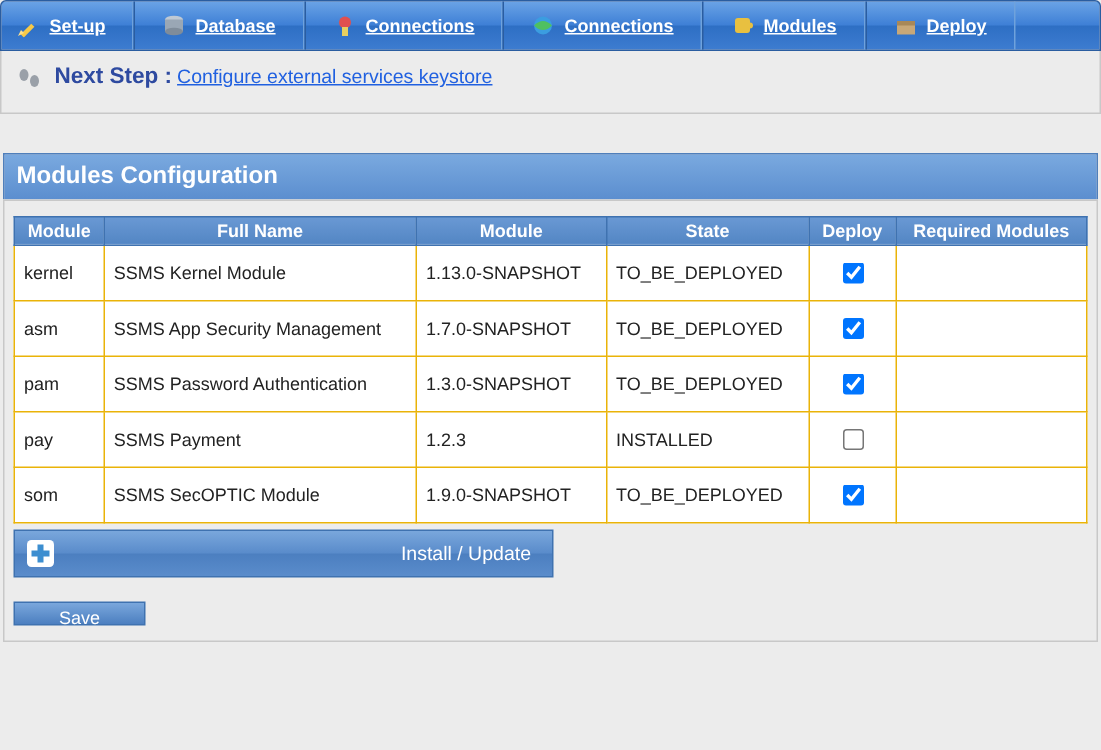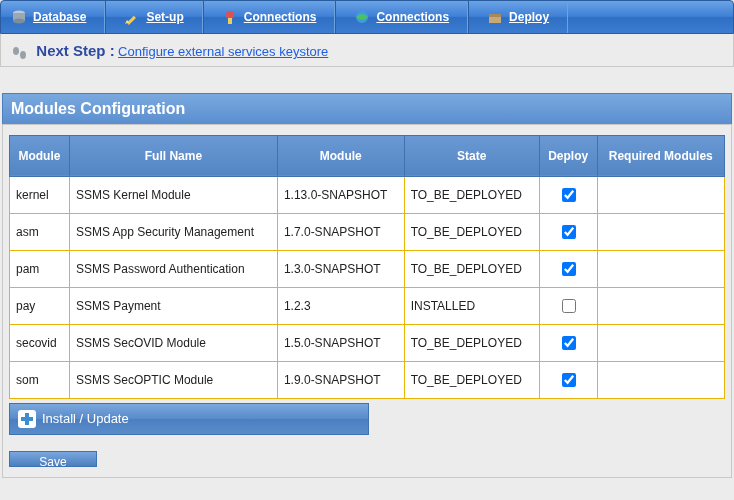--- a/index.html
+++ b/index.html
@@ -36,21 +36,21 @@
     text-decoration: underline;
     font-size: 12px;
   }
   .nav-item .icon { width: 16px; height: 16px; display: inline-block; }
 
   
   .nextstep-wrap {
     background: #ececec;
     border: 1px solid #c8c8c8;
     border-top: none;
-    padding: 8px 10px 4px 10px;
+    padding: 8px 10px 14px 10px;
   }
   .nextstep-wrap .ns-label {
     color: #2e4aa0;
     font-weight: bold;
     font-size: 15px;
   }
   .nextstep-wrap a.ns-link {
     color: #2060e0;
     text-decoration: underline;
     font-size: 13px;
@@ -80,21 +80,21 @@
   table.mods {
     width: 100%;
     border-collapse: collapse;
     background: #fff;
   }
   table.mods th {
     background: linear-gradient(to bottom, #6a99d4 0%, #5386c4 100%);
     color: #fff;
     font-weight: bold;
     font-size: 12px;
-    padding: 13px 6px;
+    padding: 2px 6px;
     border: 1px solid #3f72b0;
     text-align: center;
   }
   table.mods td {
     border: 1px solid #eab308;
     padding: 8px 6px;
     font-size: 12px;
     color: #222;
     vertical-align: middle;
   }
@@ -108,20 +108,21 @@
     gap: 6px;
     height: 32px;
     padding: 0 14px 0 8px;
     background: linear-gradient(to bottom, #7aa7dc 0%, #5a8ccb 48%, #4c7fc0 52%, #5a8ccb 100%);
     border: 1px solid #3f72b0;
     color: #fff;
     font-size: 13px;
     cursor: pointer;
     width: 360px;
     position: relative;
+    justify-content: space-between;
   }
   .install-btn .plus-icon {
     width: 18px; height: 18px; background: #fff; border-radius: 3px;
     display: inline-flex; align-items: center; justify-content: center;
   }
   .install-btn .plus-icon svg { display: block; }
 
   
   .save-btn {
     display: inline-block;
@@ -139,53 +140,62 @@
 
   input[type=checkbox] { width: 14px; height: 14px; }
 </style>
 </head>
 <body>
 
 <div class="navbar">
   <div class="nav-item">
     <span class="icon">
       <svg width="16" height="16">
+          <rect x="2" y="10" width="10" height="3" fill="#f7c948" transform="rotate(-45 7 11)"></rect>
+          <polygon points="1,15 3,11 5,13" fill="#ffe08a"></polygon>
+        </svg>
+    </span>
+    <span class="label">Set-up</span>
+  </div>
+  <div class="nav-item">
+    <span class="icon">
+      <svg width="16" height="16">
           <ellipse cx="8" cy="4" rx="6" ry="2.5" fill="#bfc9d4"></ellipse>
           <rect x="2" y="4" width="12" height="8" fill="#9aa7b5"></rect>
           <ellipse cx="8" cy="12" rx="6" ry="2.5" fill="#7f8c9a"></ellipse>
         </svg>
     </span>
     <span class="label">Database</span>
   </div>
   <div class="nav-item">
     <span class="icon">
       <svg width="16" height="16">
-          <rect x="2" y="10" width="10" height="3" fill="#f7c948" transform="rotate(-45 7 11)"></rect>
-          <polygon points="1,15 3,11 5,13" fill="#ffe08a"></polygon>
-        </svg>
-    </span>
-    <span class="label">Set-up</span>
-  </div>
-  <div class="nav-item">
-    <span class="icon">
-      <svg width="16" height="16">
           <circle cx="8" cy="6" r="4" fill="#e05050"></circle>
           <rect x="6" y="9" width="4" height="6" fill="#e8d060"></rect>
         </svg>
     </span>
     <span class="label">Connections</span>
   </div>
   <div class="nav-item">
     <span class="icon">
       <svg width="16" height="16">
           <circle cx="8" cy="8" r="6" fill="#3b9de0"></circle>
           <path d="M2 8 Q8 2 14 8 Q8 14 2 8" fill="#4fc060"></path>
         </svg>
     </span>
     <span class="label">Connections</span>
+  </div>
+  <div class="nav-item">
+    <span class="icon">
+      <svg width="16" height="16">
+          <rect x="3" y="3" width="10" height="10" rx="2" fill="#e8c040"></rect>
+          <circle cx="13" cy="8" r="2" fill="#e8c040"></circle>
+        </svg>
+    </span>
+    <span class="label">Modules</span>
   </div>
   <div class="nav-item">
     <span class="icon">
       <svg width="16" height="16">
           <rect x="2" y="5" width="12" height="9" fill="#c8a878"></rect>
           <rect x="2" y="5" width="12" height="3" fill="#a88858"></rect>
         </svg>
     </span>
     <span class="label">Deploy</span>
   </div>
@@ -245,28 +255,20 @@
           </tr>
           <tr>
             <td>pay</td>
             <td>SSMS Payment</td>
             <td>1.2.3</td>
             <td>INSTALLED</td>
             <td class="center"><input type="checkbox" style=""></td>
             <td></td>
           </tr>
           <tr>
-            <td>secovid</td>
-            <td>SSMS SecOVID Module</td>
-            <td>1.5.0-SNAPSHOT</td>
-            <td>TO_BE_DEPLOYED</td>
-            <td class="center"><input type="checkbox" checked="" style=""></td>
-            <td></td>
-          </tr>
-          <tr>
             <td>som</td>
             <td>SSMS SecOPTIC Module</td>
             <td>1.9.0-SNAPSHOT</td>
             <td>TO_BE_DEPLOYED</td>
             <td class="center"><input type="checkbox" checked="" style=""></td>
             <td></td>
           </tr>
         </tbody>
     </table>
 

